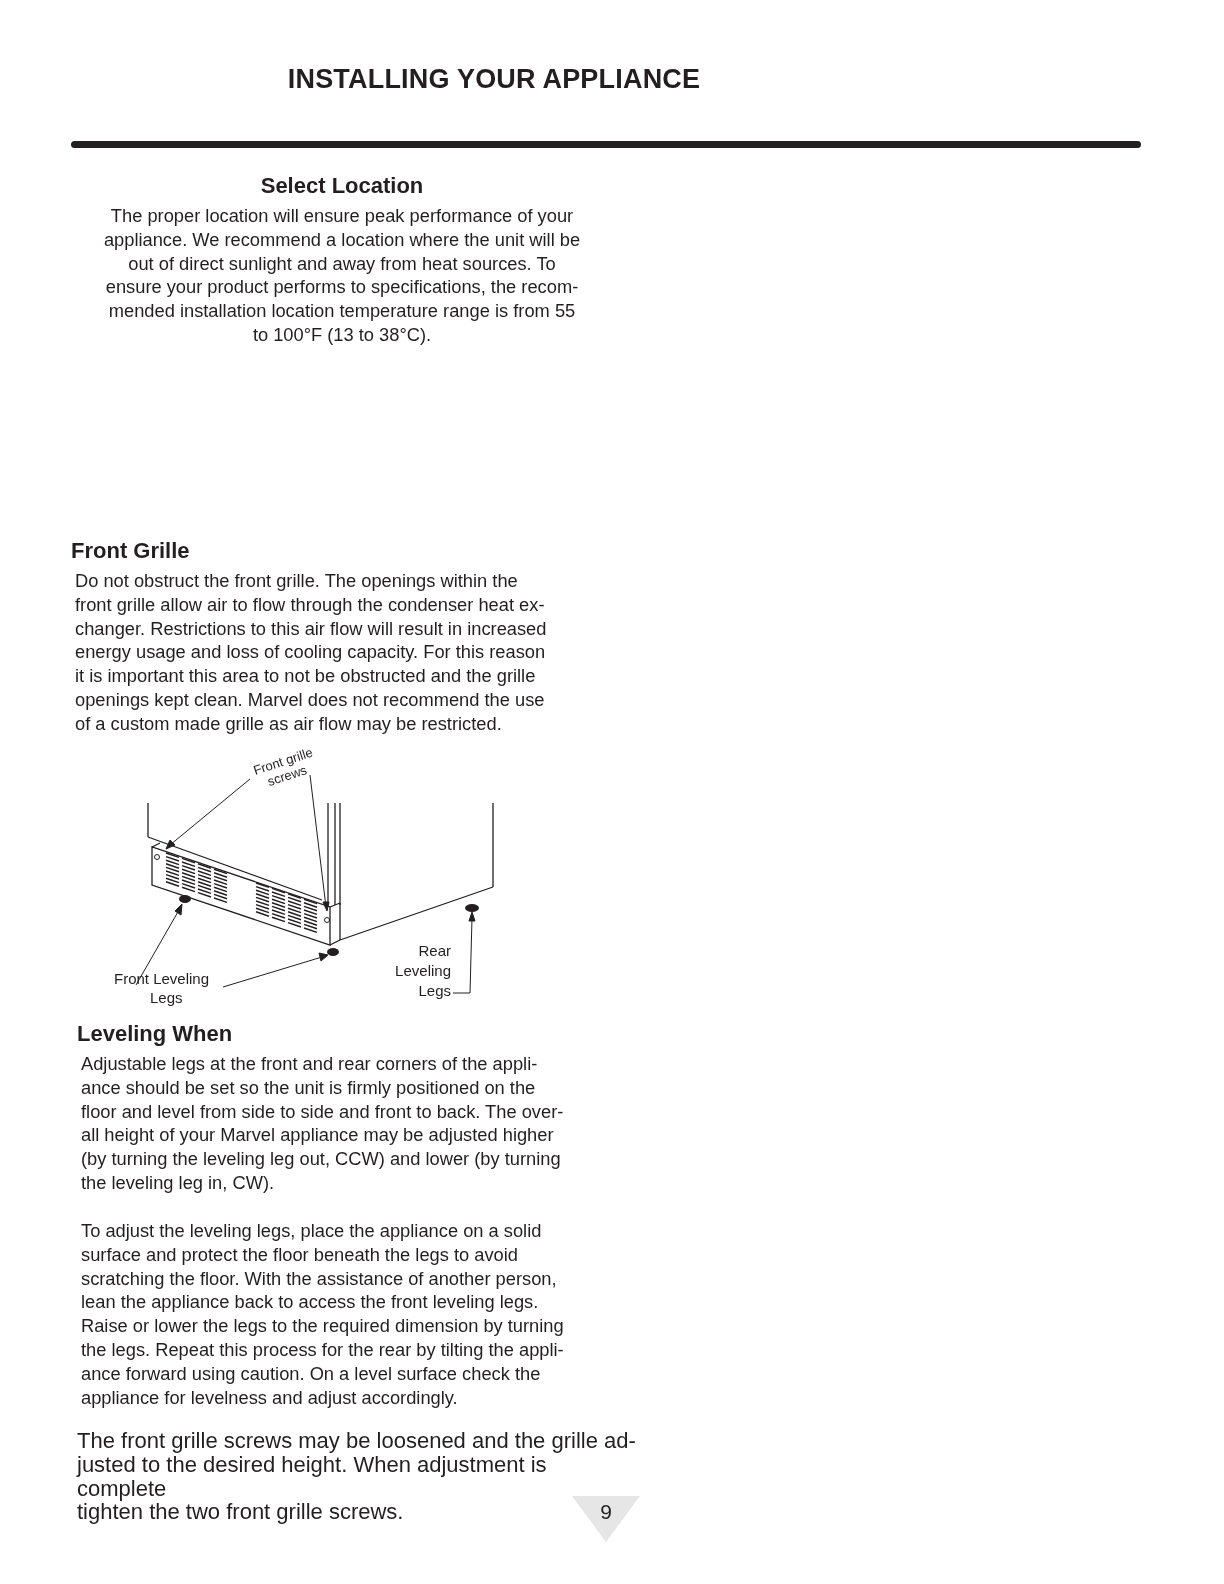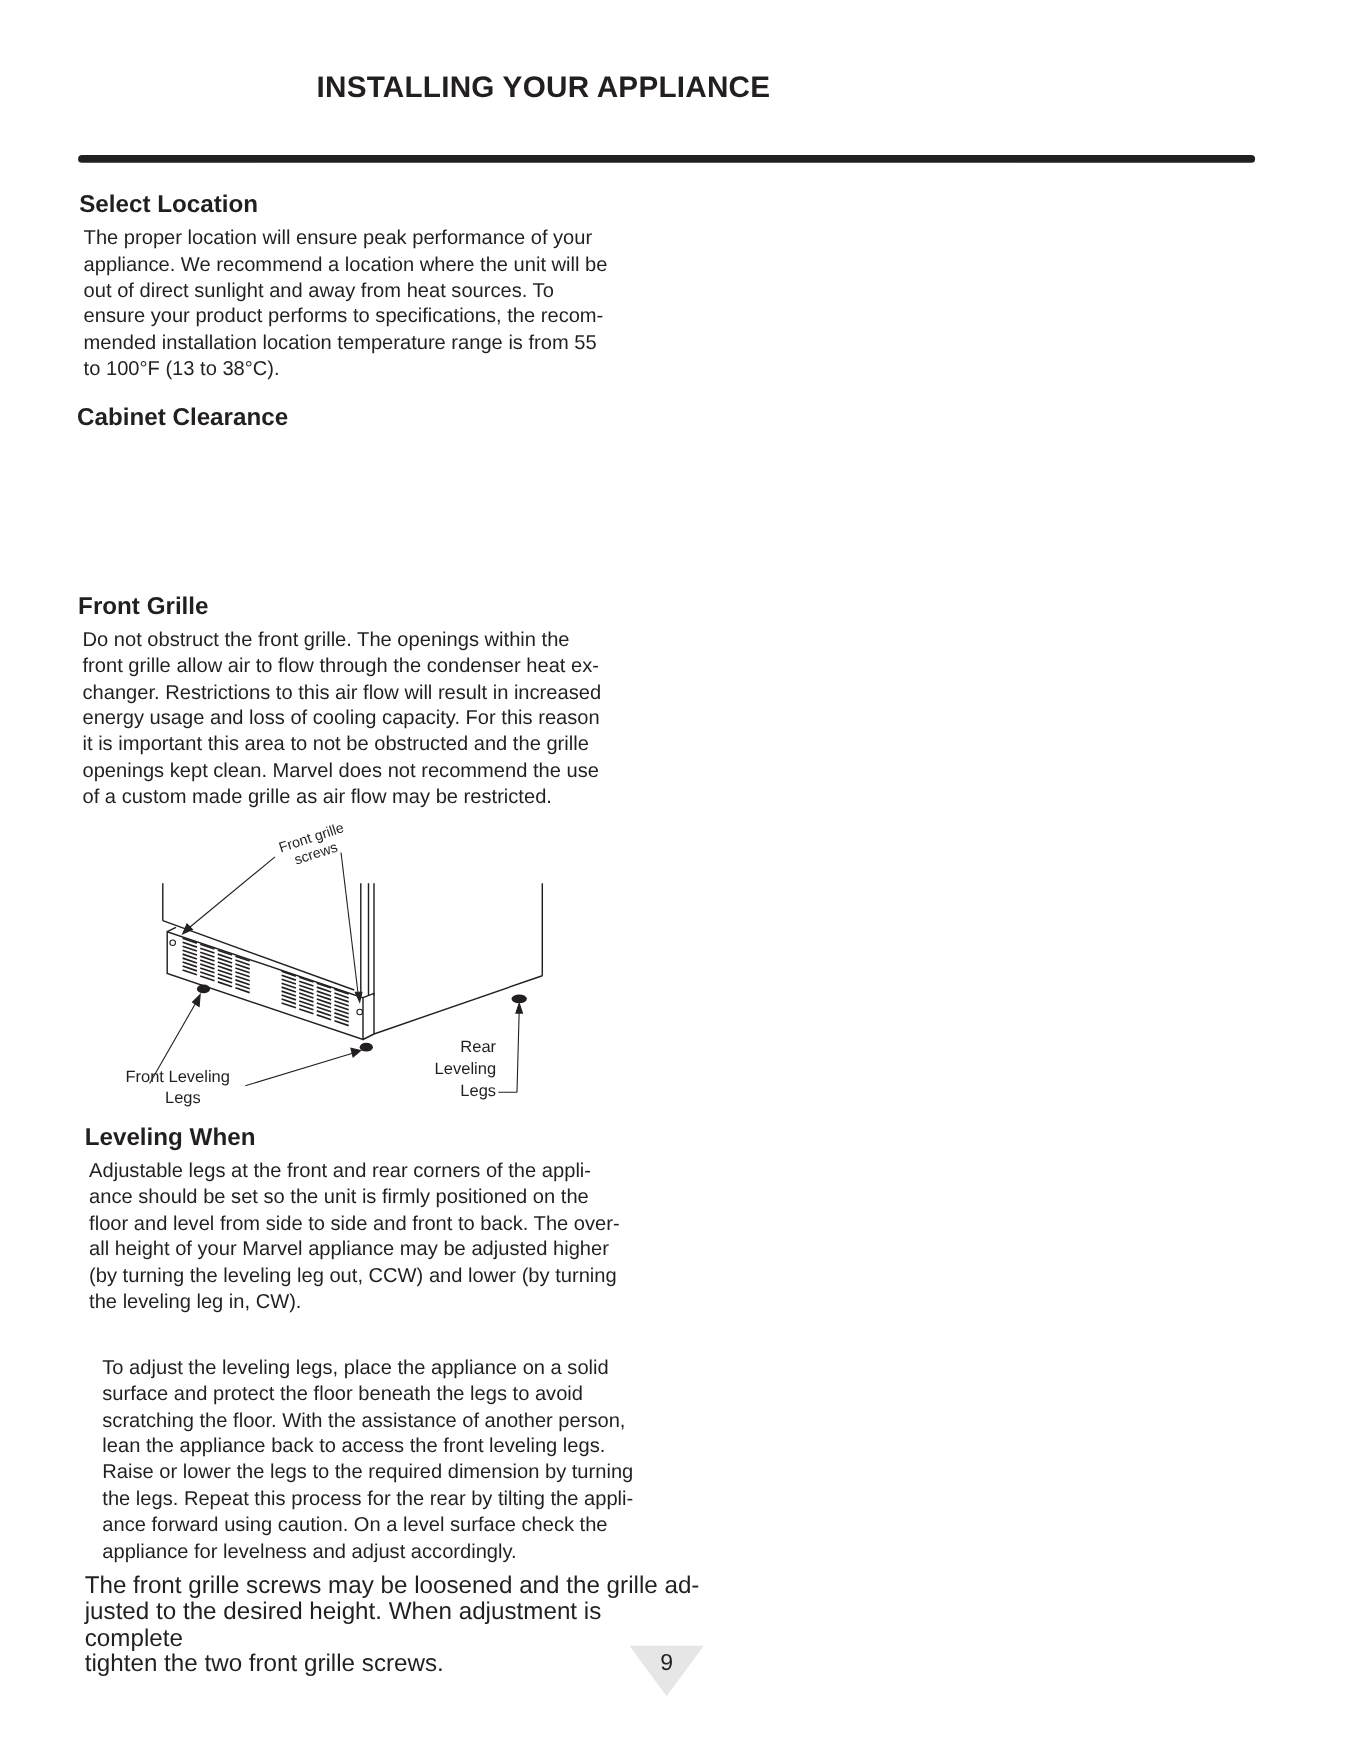--- a/index.html
+++ b/index.html
@@ -5,25 +5,25 @@
   html, body { margin: 0; padding: 0; background: #ffffff; }
   body { width: 1224px; height: 1584px; position: relative; overflow: hidden;
          font-family: "Liberation Sans", sans-serif; color: #231f20; }
   .page-title { position: absolute; top: 64px; left: 0; width: 988px; text-align: center;
                 font-weight: bold; font-size: 27px; letter-spacing: 0.2px; }
   .rule { position: absolute; top: 141px; left: 71px; width: 1070px; height: 7px;
           background: #231f20; border-radius: 4px; }
   .section { position: absolute; width: 540px; }
   .section h2 { margin: 0; font-size: 22px; font-weight: bold; line-height: 28px; }
   .section p { margin: 4px; font-size: 18.3px; line-height: 23.8px; white-space: pre-line; }
-  #sec-location { left: 72px; top: 172px; }
+  #sec-location { left: 72px; top: 172px; text-align: center; }
   #sec-clearance { left: 70px; top: 365px; }
   #sec-grille { left: 71px; top: 537px; }
   #sec-legs { left: 77px; top: 1020px; }
-  #para-adjust { position: absolute; left: 77px; top: 1215px; width: 560px; margin: 16px;
+  #para-adjust { position: absolute; left: 77px; top: 1215px; width: 560px; margin: 4px;
                  font-size: 18.3px; line-height: 23.8px; white-space: pre-line; }
   #para-screws { position: absolute; left: 77px; top: 1429px; width: 560px; margin: 0;
                  font-size: 22px; line-height: 23.8px; white-space: pre-line; }
   .diagram { position: absolute; left: 100px; top: 735px; width: 420px; height: 280px; }
   .diagram text { font-family: "Liberation Sans", sans-serif; fill: #231f20; }
   .page-num-wrap { position: absolute; left: 572px; top: 1496px; width: 68px; height: 46px; }
   .page-num { position: absolute; left: 0; top: 4px; width: 68px; text-align: center;
               font-size: 21px; color: #231f20; }
 </style>
 </head>
@@ -36,21 +36,20 @@
   <h2>Select Location</h2>
   <p>The proper location will ensure peak performance of your
 appliance. We recommend a location where the unit will be
 out of direct sunlight and away from heat sources. To
 ensure your product performs to specifications, the recom-
 mended installation location temperature range is from 55
 to 100°F (13 to 38°C).</p>
 </div>
 
 <div class="section" id="sec-clearance">
-  <h2>Cabinet Clearance</h2>
 </div>
 
 <div class="section" id="sec-grille">
   <h2>Front Grille</h2>
   <p>Do not obstruct the front grille. The openings within the
 front grille allow air to flow through the condenser heat ex-
 changer. Restrictions to this air flow will result in increased
 energy usage and loss of cooling capacity. For this reason
 it is important this area to not be obstructed and the grille
 openings kept clean. Marvel does not recommend the use

